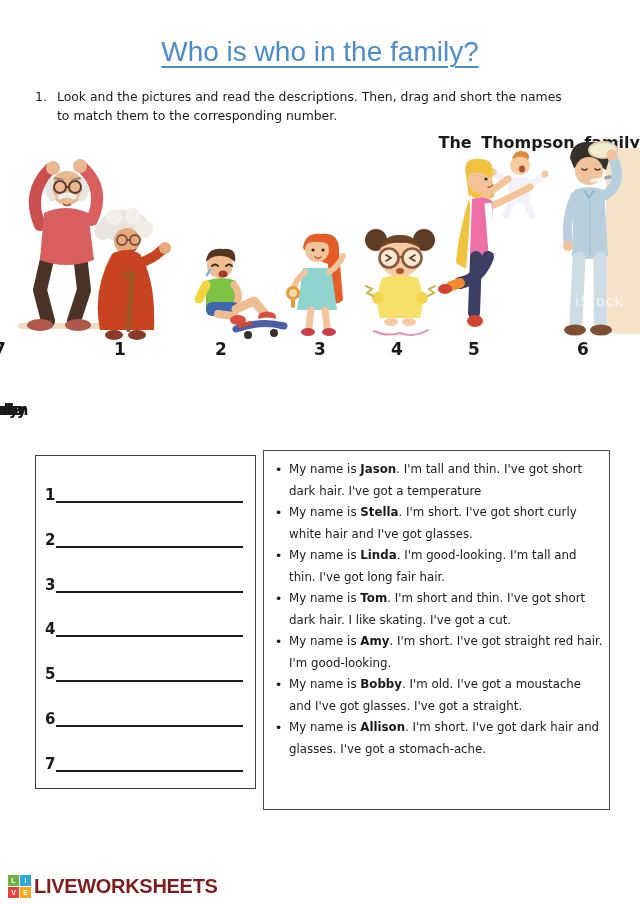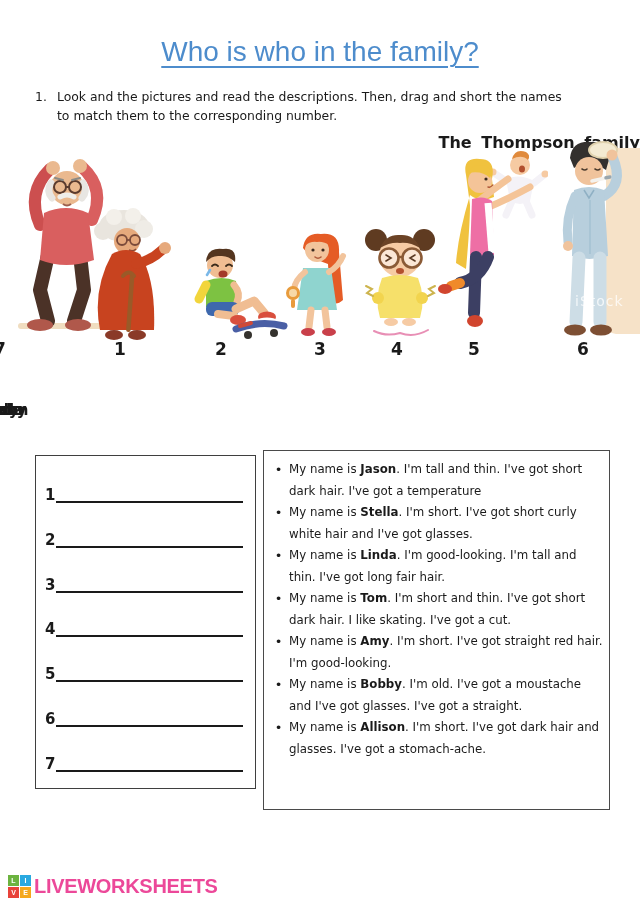--- a/index.html
+++ b/index.html
@@ -68,21 +68,21 @@
   
   .footer{position:absolute;left:8px;top:875px;display:flex;align-items:center;}
   .lw-logo{width:23px;height:23px;display:grid;grid-template-columns:11px 11px;
            grid-template-rows:11px 11px;gap:1px;}
   .lw-logo span{display:flex;align-items:center;justify-content:center;
                 color:#fff;font-size:7px;font-weight:bold;
                 font-family:"Liberation Sans",sans-serif;}
   .sq-l{background:#6cb33f;} .sq-i{background:#2aa9e0;}
   .sq-v{background:#e8433a;} .sq-e{background:#f5a81c;}
   .brand{margin-left:3px;font-family:"Liberation Sans",sans-serif;
-         font-weight:bold;font-size:20px;color:#ec4899;letter-spacing:-0.3px;}
+         font-weight:bold;font-size:20px;color:#7f1d1d;letter-spacing:-0.3px;}
 </style>
 </head>
 <body>
 
 <div class="page">
 
   <div class="title">Who is who in the family?</div>
 
   <div class="instruction">
     <span class="num">1.</span>

